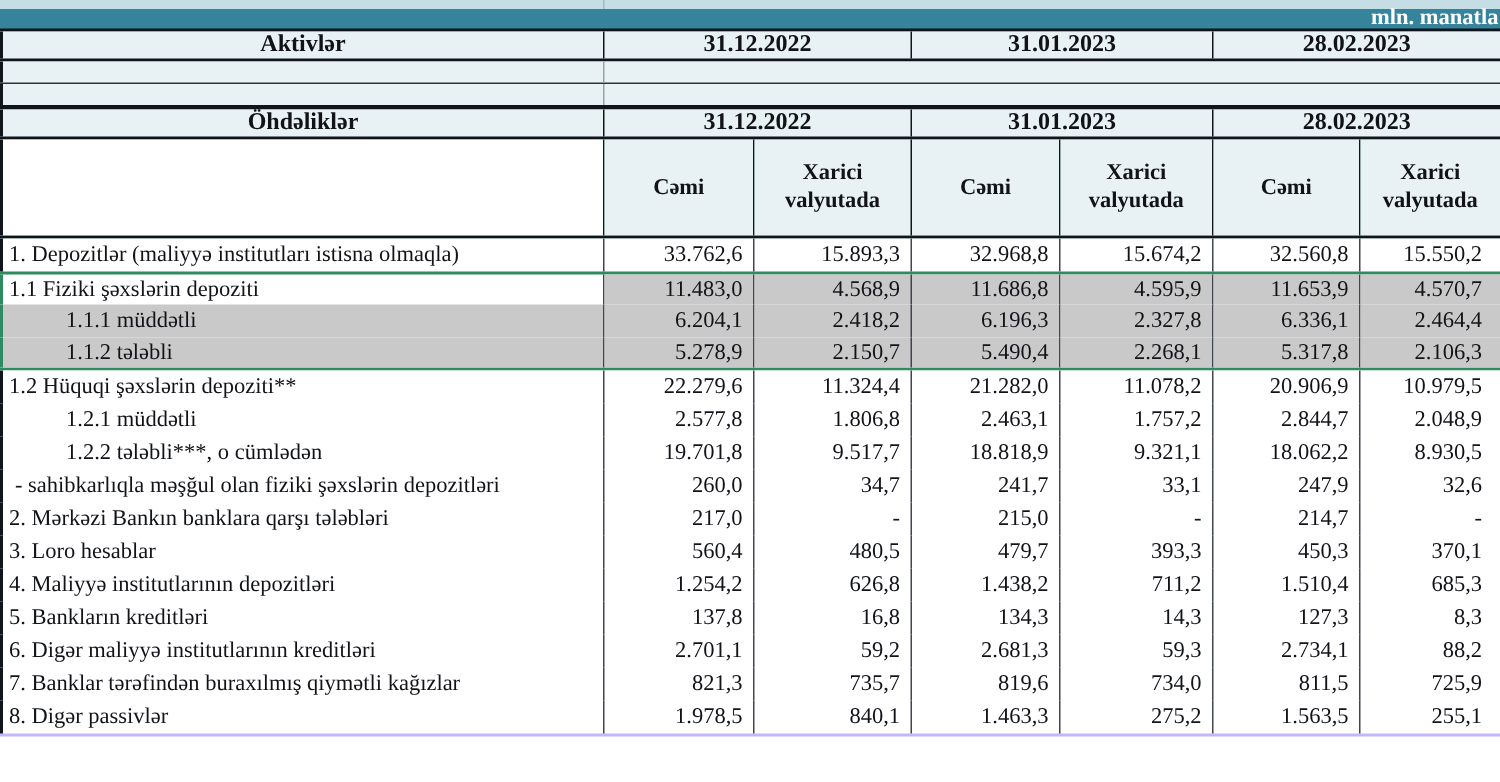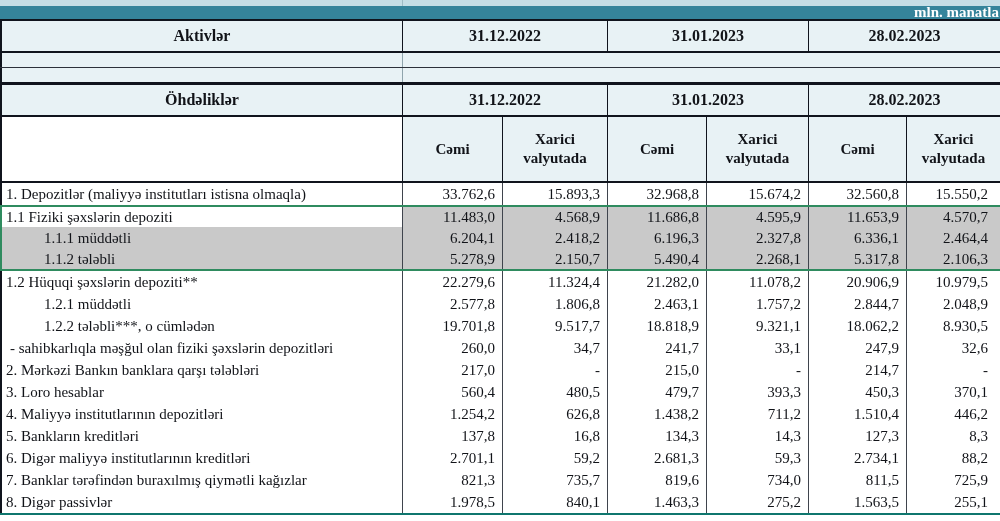--- a/index.html
+++ b/index.html
@@ -26,21 +26,21 @@
   }
   
   .row { display:flex; width:1000px; }
   .cell { height:100%; display:flex; align-items:center; }
   .w-label { width:403px; }
   .w-c1 { width:100px; } .w-c2 { width:105px; } .w-c3 { width:99px; }
   .w-c4 { width:102px; } .w-c5 { width:98px; } .w-c6 { width:93px; }
   .w-d1 { width:205px; } .w-d2 { width:201px;text-align:right; } .w-d3 { width:191px; }
 
   
-  .hd-row { height:32px; background:#e8f2f5; border-bottom:2px solid #10141d; }
+  .hd-row { height:20px; background:#e8f2f5; border-bottom:2px solid #10141d; }
   .hd-row .cell {
     justify-content:center; font-weight:bold; font-size:16px;
     border-right:1px solid #10141d;
   }
   .hd-row .cell:first-child { border-left:2px solid #10141d; }
   .hd-row .cell:last-child { border-right:none;text-align:center; }
 
   
   .gap-row { background:#e8f2f5; }
   .gap-row .cell:first-child { border-left:2px solid #10141d; border-right:1px solid #8fa4ac; }
@@ -57,21 +57,21 @@
   .sub-row .cell.lbl-empty { background:#ffffff; border-left:2px solid #10141d; }
   .sub-row .cell:last-child { border-right:none; }
 
   
   .brow { display:flex; width:1000px; height:22px; background:#ffffff; }
   .brow .cell { border-right:1px solid #3f444d; font-size:15px; }
   .brow .cell:last-child { border-right:none; }
   .brow .lbl { border-left:2px solid #10141d; white-space:nowrap; overflow:hidden; }
   .brow .num { justify-content:flex-end; padding-right:7px; font-variant-numeric:tabular-nums; }
   .brow .num.w-c6 { padding-right:12px; }
-  .brow:last-child { border-bottom:2px solid #0f766e; height:24px;align-items:flex-end; }
+  .brow:last-child { border-bottom:2px solid #c4b5fd; height:24px;align-items:flex-end; }
   .ind0 { padding-left:4px; } .ind1 { padding-left:42px; } .ind2 { padding-left:8px; }
   .gray { background:#c9c9c9; }
   .green-top { border-top:2px solid #2f8b5f; }
   .green-bottom { border-bottom:2px solid #2f8b5f; }
   .green-left { border-left:2px solid #2f8b5f !important; }
 </style>
 </head>
 <body>
 
 <div class="sheet">
@@ -209,21 +209,21 @@
         <div class="cell num w-c5">450,3</div>
         <div class="cell num w-c6">370,1</div>
       </div>
       <div class="brow">
         <div class="cell lbl w-label ind0">4. Maliyyə institutlarının  depozitləri</div>
         <div class="cell num w-c1">1.254,2</div>
         <div class="cell num w-c2">626,8</div>
         <div class="cell num w-c3">1.438,2</div>
         <div class="cell num w-c4">711,2</div>
         <div class="cell num w-c5">1.510,4</div>
-        <div class="cell num w-c6">446,2</div>
+        <div class="cell num w-c6">685,3</div>
       </div>
       <div class="brow">
         <div class="cell lbl w-label ind0">5. Bankların kreditləri</div>
         <div class="cell num w-c1">137,8</div>
         <div class="cell num w-c2">16,8</div>
         <div class="cell num w-c3">134,3</div>
         <div class="cell num w-c4">14,3</div>
         <div class="cell num w-c5">127,3</div>
         <div class="cell num w-c6">8,3</div>
       </div>

